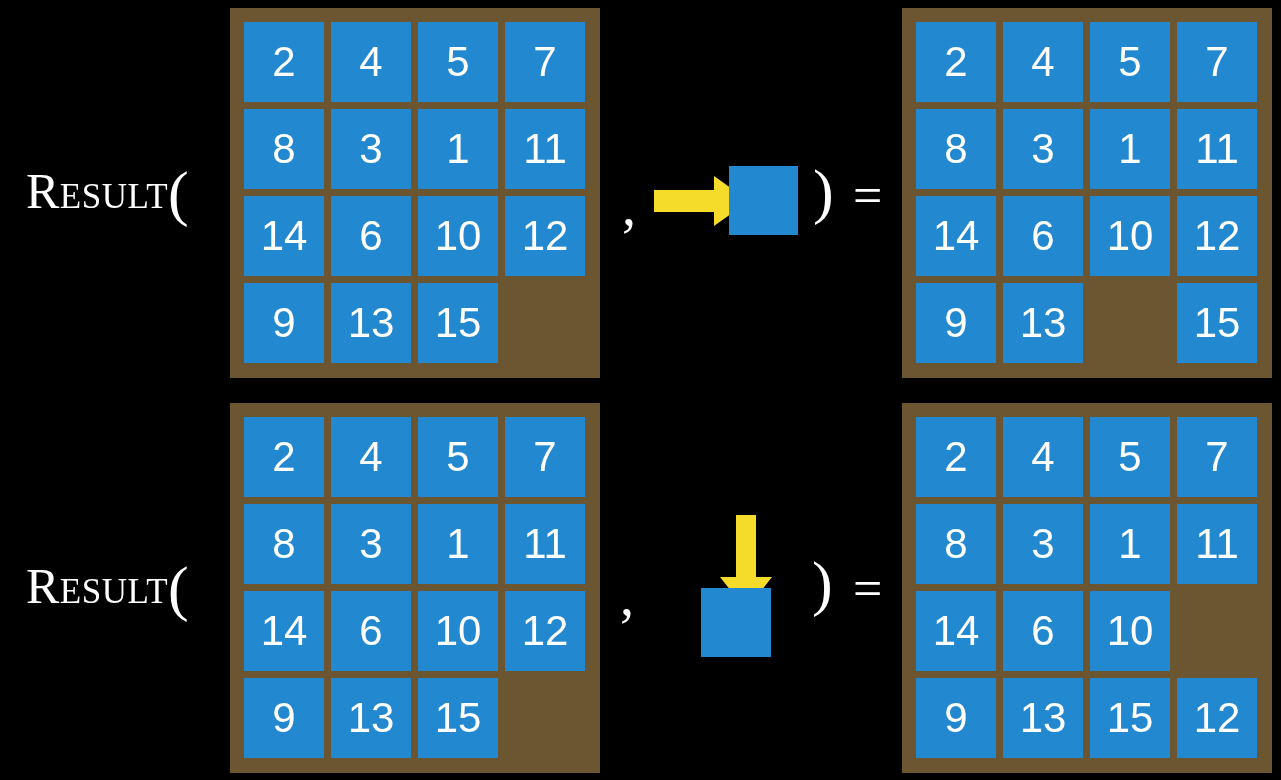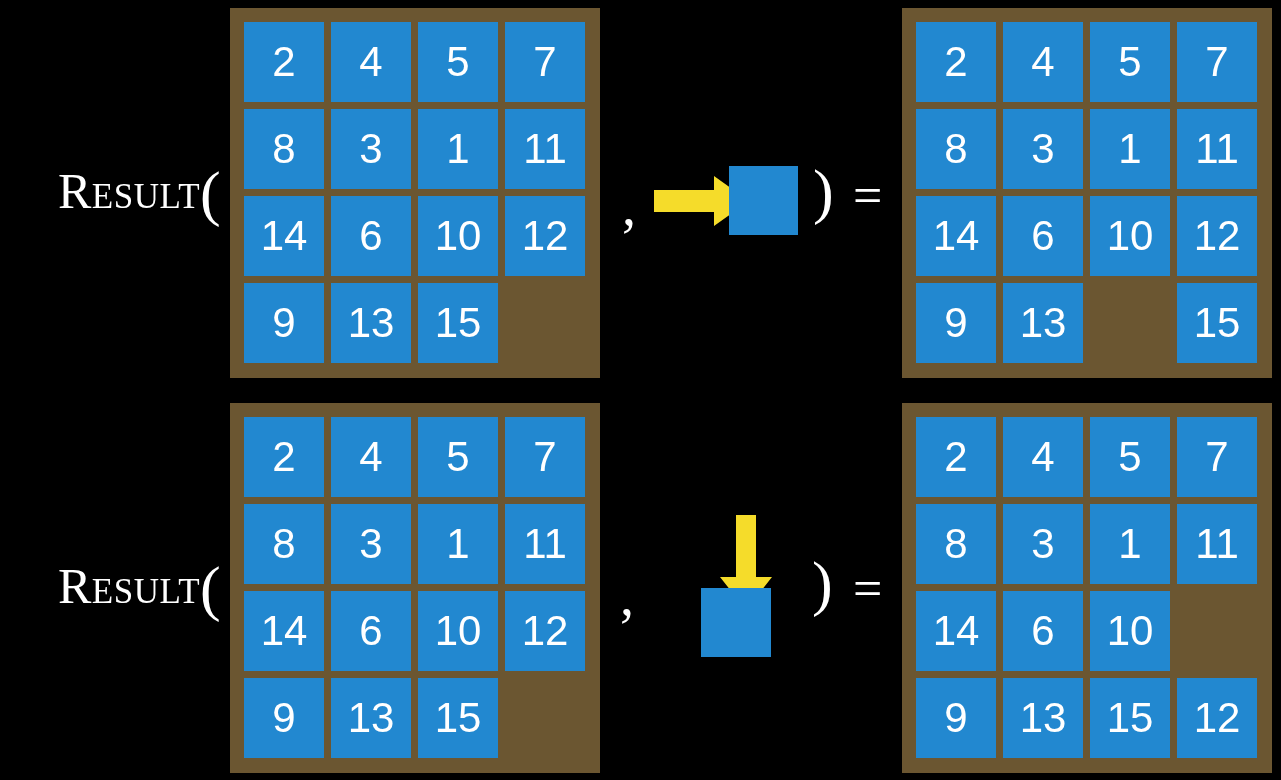--- a/index.html
+++ b/index.html
@@ -38,21 +38,20 @@
     transform: translateY(-50%);
     color: #ffffff;
     font-family: "Liberation Serif", serif;
     font-size: 50px;
     line-height: 1;
     white-space: nowrap;
     letter-spacing: 0.5px;
   }
   .result-label .word {
     font-variant: small-caps;
-    margin-left: 32px;
   }
   .result-label .paren-open {
     font-size: 62px;
     vertical-align: -6px;
   }
 
   
   .board {
     position: absolute;
     width: 370px;

